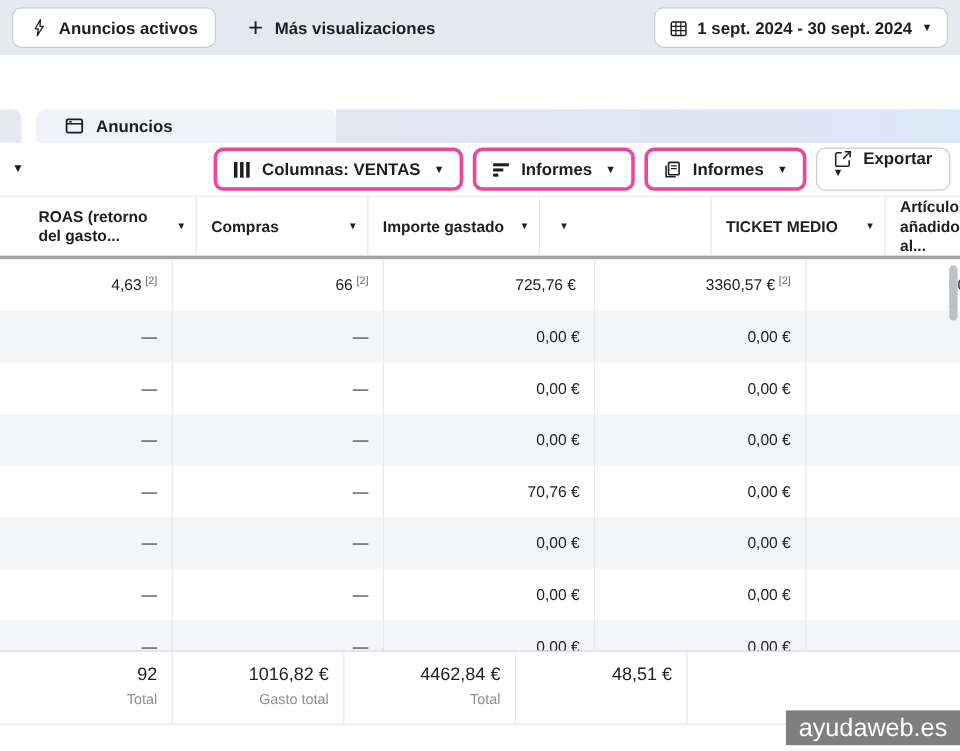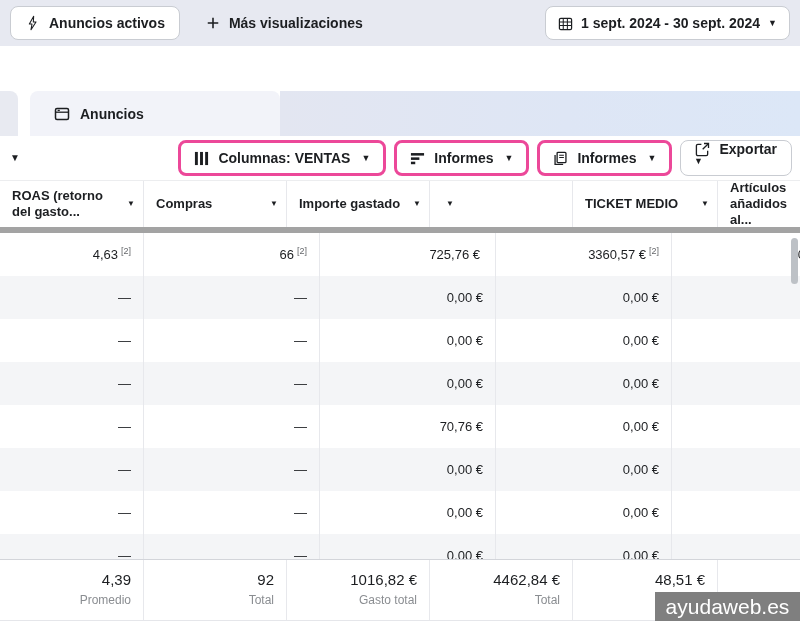--- a/index.html
+++ b/index.html
@@ -15,21 +15,21 @@
     border:1px solid #C9CCD2; display:inline-flex; align-items:center; gap:8px;
     font-size:14px; font-weight:700; color:#1C1E21; cursor:pointer;
   }
   .more-views { margin-left:26px; display:inline-flex; align-items:center; gap:9px;
     font-size:14px; font-weight:700; cursor:pointer; background:none; border:none; color:#1C1E21; }
   .date-btn { margin-left:auto; padding:0 12px; }
   .caret { font-size:9px; line-height:1; color:#1C1E21; }
   
   .white-strip { height:45px; background:#fff; }
   
-  .tabrow { height:45px; background:#fff; display:flex; align-items:stretch; }
+  .tabrow { height:28px; background:#fff; display:flex; align-items:stretch; }
   .tab-fragment { width:18px; background:#E8EAF1; border-radius:0 8px 0 0; }
   .tab-gap { width:12px; }
   .tab-active {
     width:250px; background:#F2F3F9; border-radius:8px 8px 0 0;
     display:flex; align-items:center; gap:10px; padding-left:24px;
     font-size:14px; font-weight:700; cursor:pointer;
   }
   .tabrow-rest { flex:1; background:linear-gradient(90deg,#E3E6F1 0%,#DEE6F5 55%,#DCE7F7 100%); }
   
   .toolbar { height:44px; background:#fff; display:flex; align-items:center; padding:0 8px; }
@@ -41,21 +41,21 @@
     color:#1C1E21; cursor:pointer;
   }
   .tool-btn .caret { margin-left:2px; }
   .split-btn { display:flex; align-items:stretch; border:1px solid #C9CCD2; border-radius:8px; background:#fff; height:36px;flex-direction:column; }
   .split-main { display:flex; align-items:center; gap:9px; padding:0 14px; font-size:14px; font-weight:700; cursor:pointer; }
   .split-divider { width:1px; background:#C9CCD2; }
   .split-caret { width:34px; display:flex; align-items:center; justify-content:center; cursor:pointer; }
   
   .table-wrap { position:relative; border-top:1px solid #ECEDEF; }
   .grid { display:grid; grid-template-columns:144px 143px 143px 143px 145px 82px; }
-  .thead { height:52px; border-bottom:6px solid #a3a3a3; }
+  .thead { height:52px; border-bottom:3px solid #a3a3a3;padding-left:20px; }
   .th {
     display:flex; align-items:center; padding:6px 8px 6px 12px;
     border-right:1px solid #E7E8EC; font-size:13px; font-weight:700; line-height:16px;
     color:#1C1E21; cursor:pointer; overflow:hidden;
   }
   .th:last-child { border-right:none; }
   .th .hl { flex:1; }
   .th .caret { font-size:8px; padding-left:4px; }
   .th:last-child .caret { display:none; }
   .tbody { height:326px; overflow:hidden; }
@@ -377,24 +377,20 @@
             <span>—</span>
           </div>
         <div class="td">
             <span></span>
           </div>
       </div>
     </div>
 
     <div class="tfoot grid">
       <div class="tf">
-          <span class="fv">4,39</span>
-          <span class="fl">Promedio</span>
-        </div>
-      <div class="tf">
           <span class="fv">92</span>
           <span class="fl">Total</span>
         </div>
       <div class="tf">
           <span class="fv">1016,82 €</span>
           <span class="fl">Gasto total</span>
         </div>
       <div class="tf">
           <span class="fv">4462,84 €</span>
           <span class="fl">Total</span>

